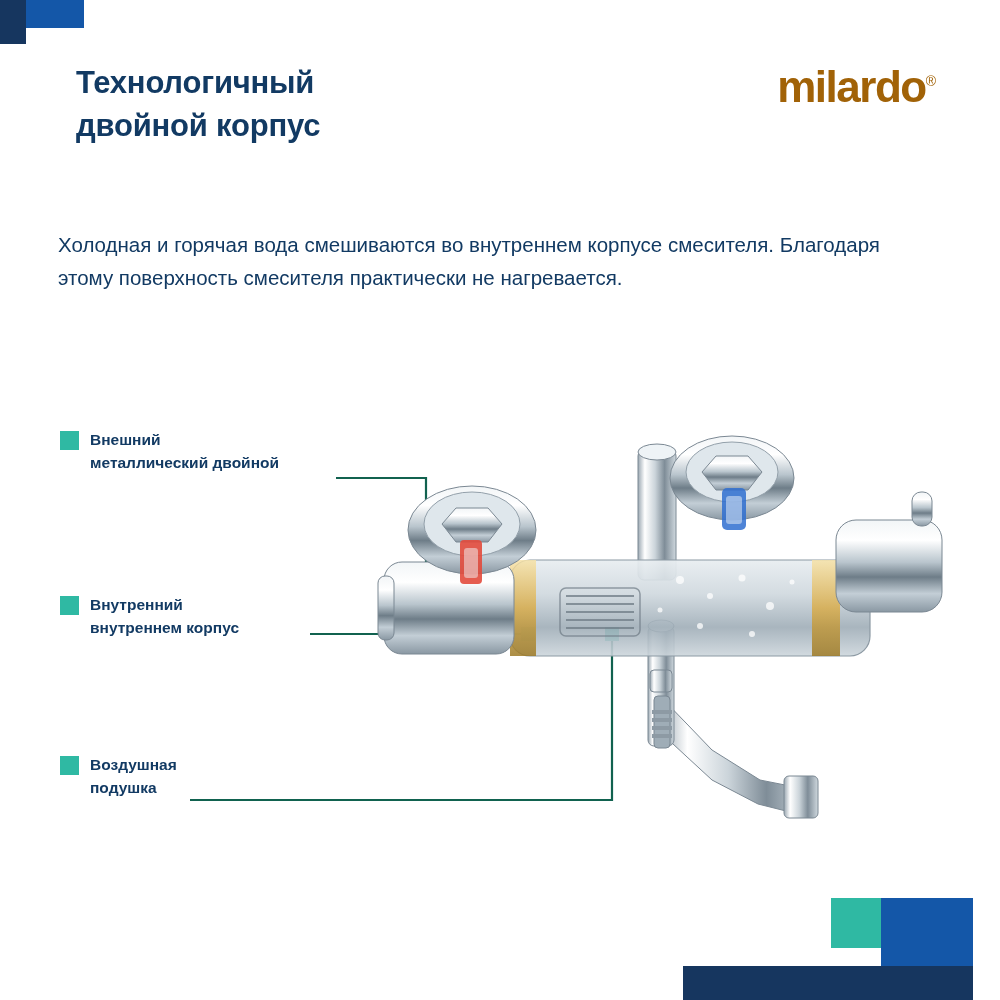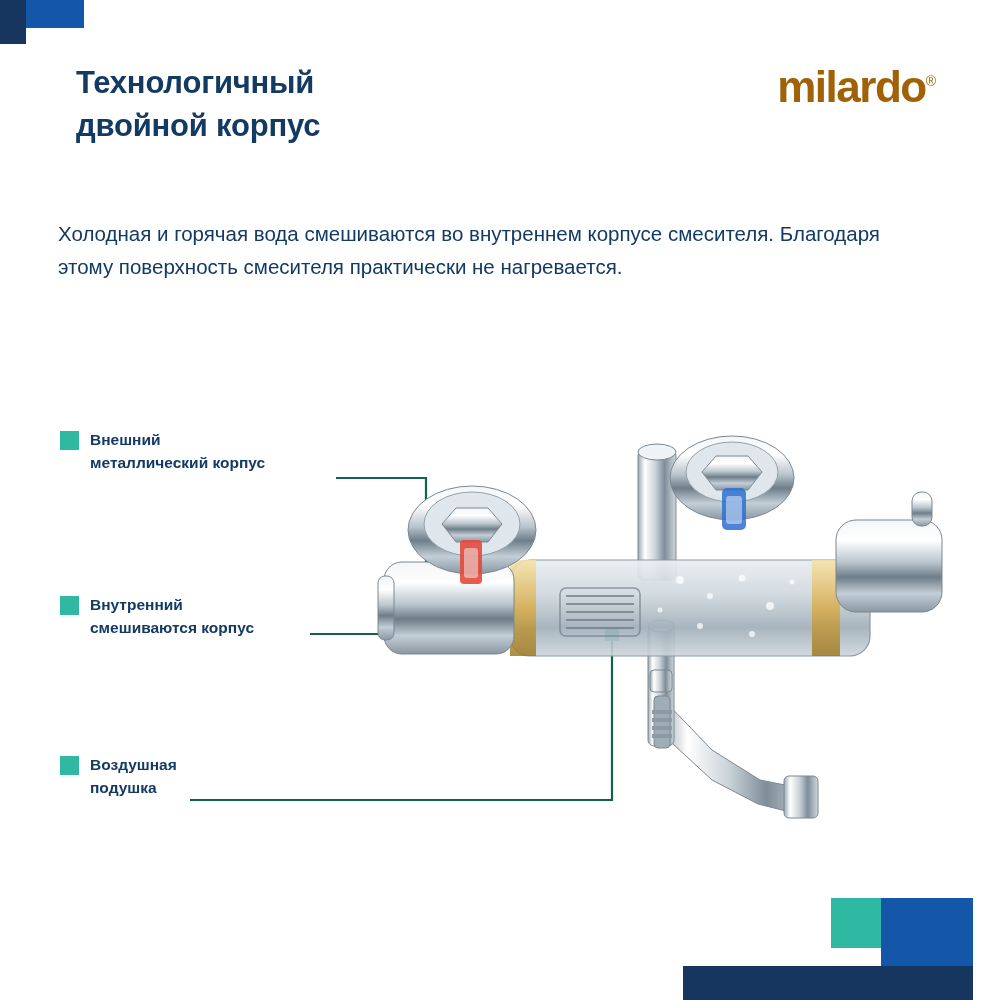--- a/index.html
+++ b/index.html
@@ -73,21 +73,21 @@
   .brand .reg {
     font-size: 14px;
     vertical-align: super;
     font-weight: normal;
     letter-spacing: 0;
   }
 
   .body-text {
     position: absolute;
     left: 58px;
-    top: 217px;
+    top: 228px;
     width: 840px;
     font-size: 20.5px;
     line-height: 1.62;
     color: #123a63;
   }
 
   
   .callout {
     position: absolute;
   }
@@ -248,26 +248,26 @@
   <ellipse cx="372" cy="58" rx="62" ry="42" fill="url(#chrome)" stroke="#7b8893" stroke-width="1"></ellipse>
   <ellipse cx="372" cy="52" rx="46" ry="30" fill="#dfe7ec" stroke="#93a0aa" stroke-width="1"></ellipse>
   <polygon points="356,36 388,36 402,52 388,70 356,70 342,52" fill="url(#chrome)" stroke="#7b8893" stroke-width="1"></polygon>
   <rect x="362" y="68" width="24" height="42" rx="5" fill="#2f6fd0" opacity="0.85"></rect>
   <rect x="366" y="76" width="16" height="28" rx="3" fill="#eef3f8" opacity="0.5"></rect>
 </svg>
 
 <div class="callout" id="callout-outer">
   <div class="swatch"></div>
   <div class="label">Внешний
-металлический корпус</div>
+металлический двойной</div>
 </div>
 
 <div class="callout" id="callout-inner">
   <div class="swatch"></div>
   <div class="label">Внутренний
-смешиваются корпус</div>
+внутреннем корпус</div>
 </div>
 
 <div class="callout" id="callout-air">
   <div class="swatch"></div>
   <div class="label">Воздушная
 подушка</div>
 </div>
 
 </body></html>

